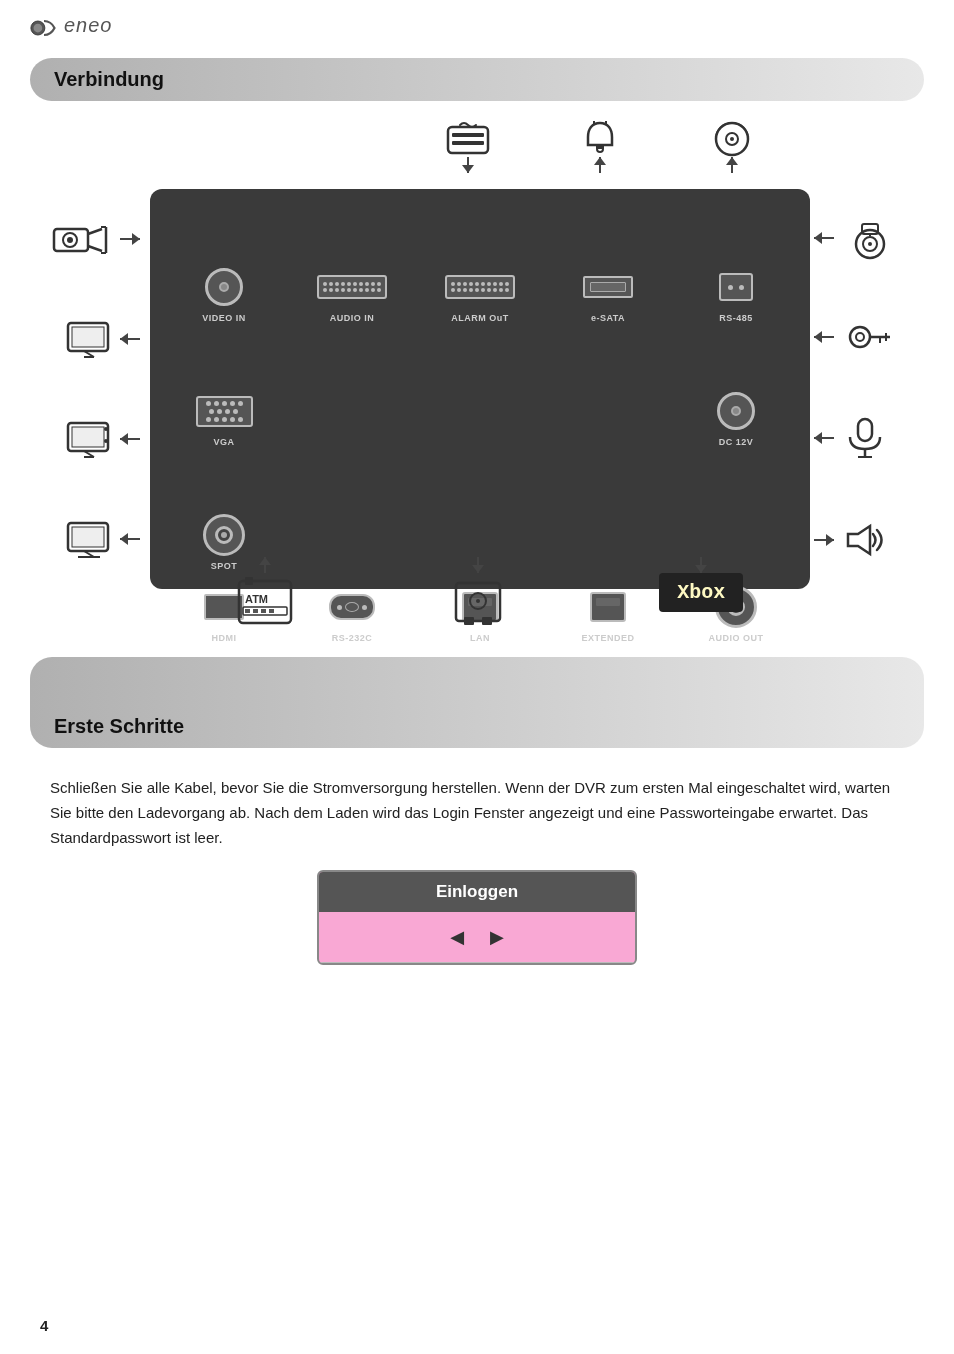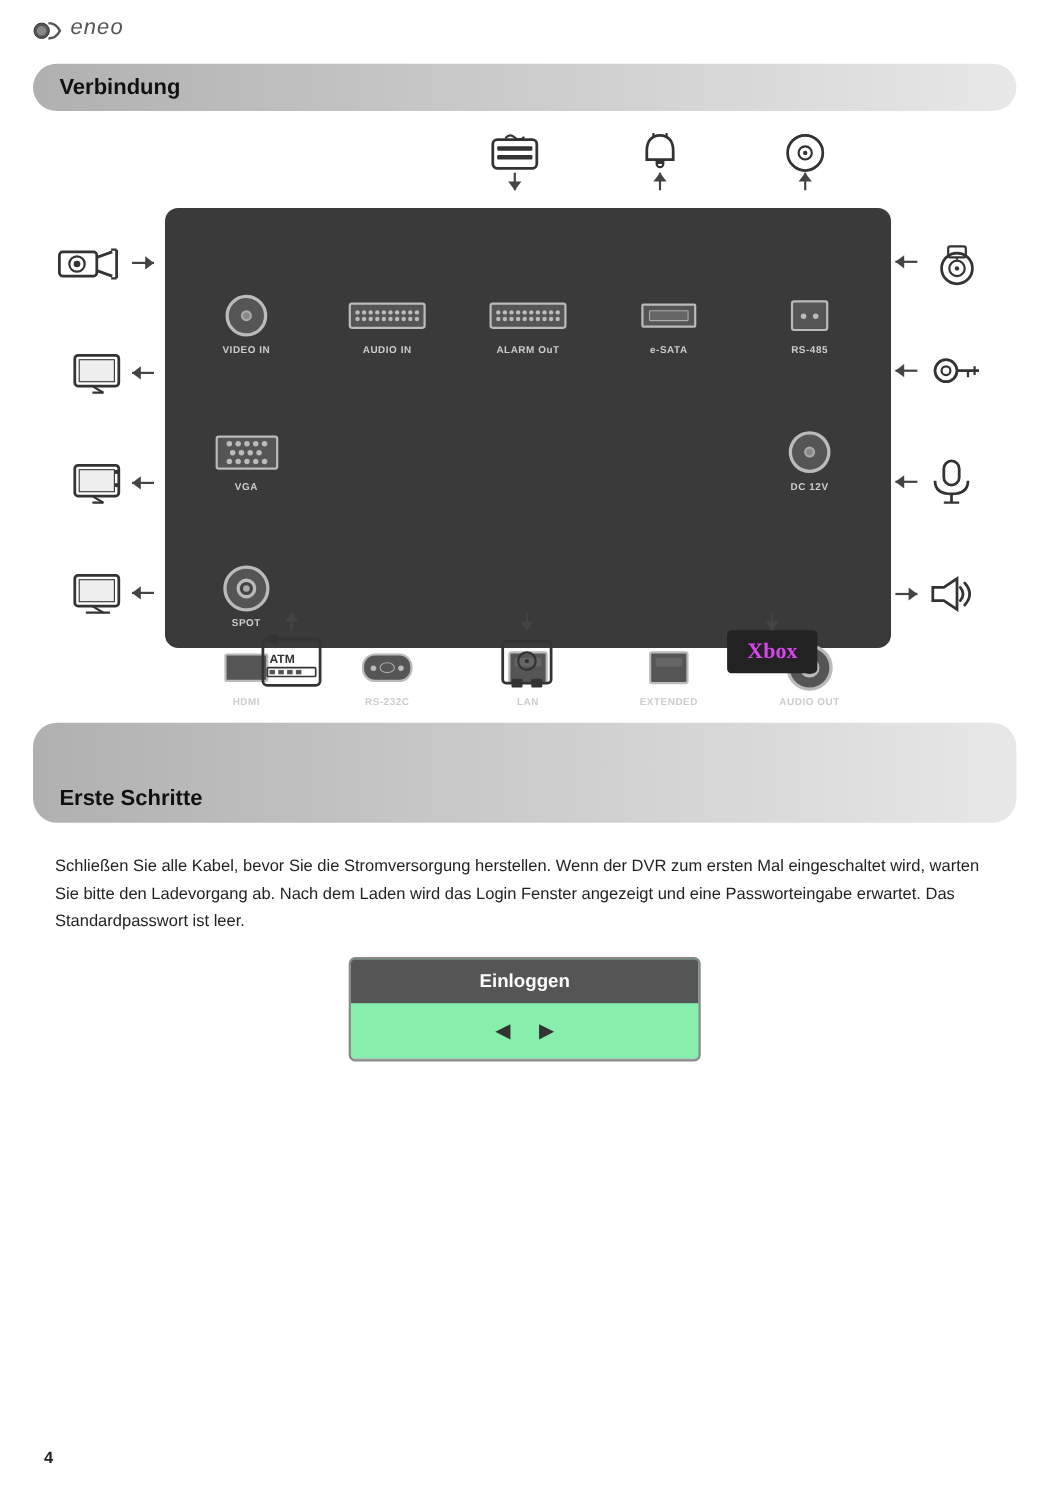--- a/index.html
+++ b/index.html
@@ -271,21 +271,21 @@
       color: #222;
     }
 
     
     .login-dialog {
       width: 320px;
       margin: 10px auto 20px auto;
       border: 2px solid #888;
       border-radius: 6px;
       overflow: hidden;
-      background: #86efac;
+      background: #f9a8d4;
     }
     .login-title {
       background: #555;
       color: #fff;
       text-align: center;
       padding: 10px;
       font-size: 17px;
       font-weight: bold;
     }
     .login-row {
@@ -814,21 +814,21 @@
         <rect x="10" y="10" width="44" height="38" rx="3" fill="none" stroke="#333" stroke-width="2.5"></rect>
         <rect x="18" y="44" width="10" height="8" rx="1" fill="#333"></rect>
         <rect x="36" y="44" width="10" height="8" rx="1" fill="#333"></rect>
         <circle cx="32" cy="28" r="8" fill="none" stroke="#333" stroke-width="2"></circle>
         <circle cx="32" cy="28" r="2" fill="#333"></circle>
       </svg>
     </div>
 
     <div class="bottom-icon-item">
       <div class="arrow-down" style="height:16px;"></div>
-      <div style="background:#222;color:#d946ef;font-size:20px;font-weight:bold;padding:8px 18px;border-radius:4px;font-family:Liberation Serif, serif;text-align:center;">Xbox</div>
+      <div style="background:#222;color:#fef9c3;font-size:20px;font-weight:bold;padding:8px 18px;border-radius:4px;font-family:Liberation Mono, monospace;text-align:center;">Xbox</div>
     </div>
   </div>
 
 </div>
 
 <div class="section-header2">
   <h2>Erste Schritte</h2>
 </div>
 
 <p class="body-text">Schließen Sie alle Kabel, bevor Sie die Stromversorgung herstellen. Wenn der DVR zum ersten Mal eingeschaltet wird, warten Sie bitte den Ladevorgang ab. Nach dem Laden wird das Login Fenster angezeigt und eine Passworteingabe erwartet. Das Standardpasswort ist leer.</p>

